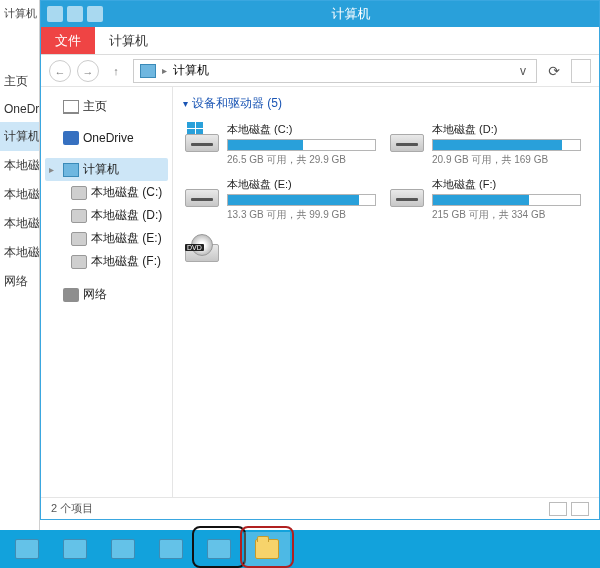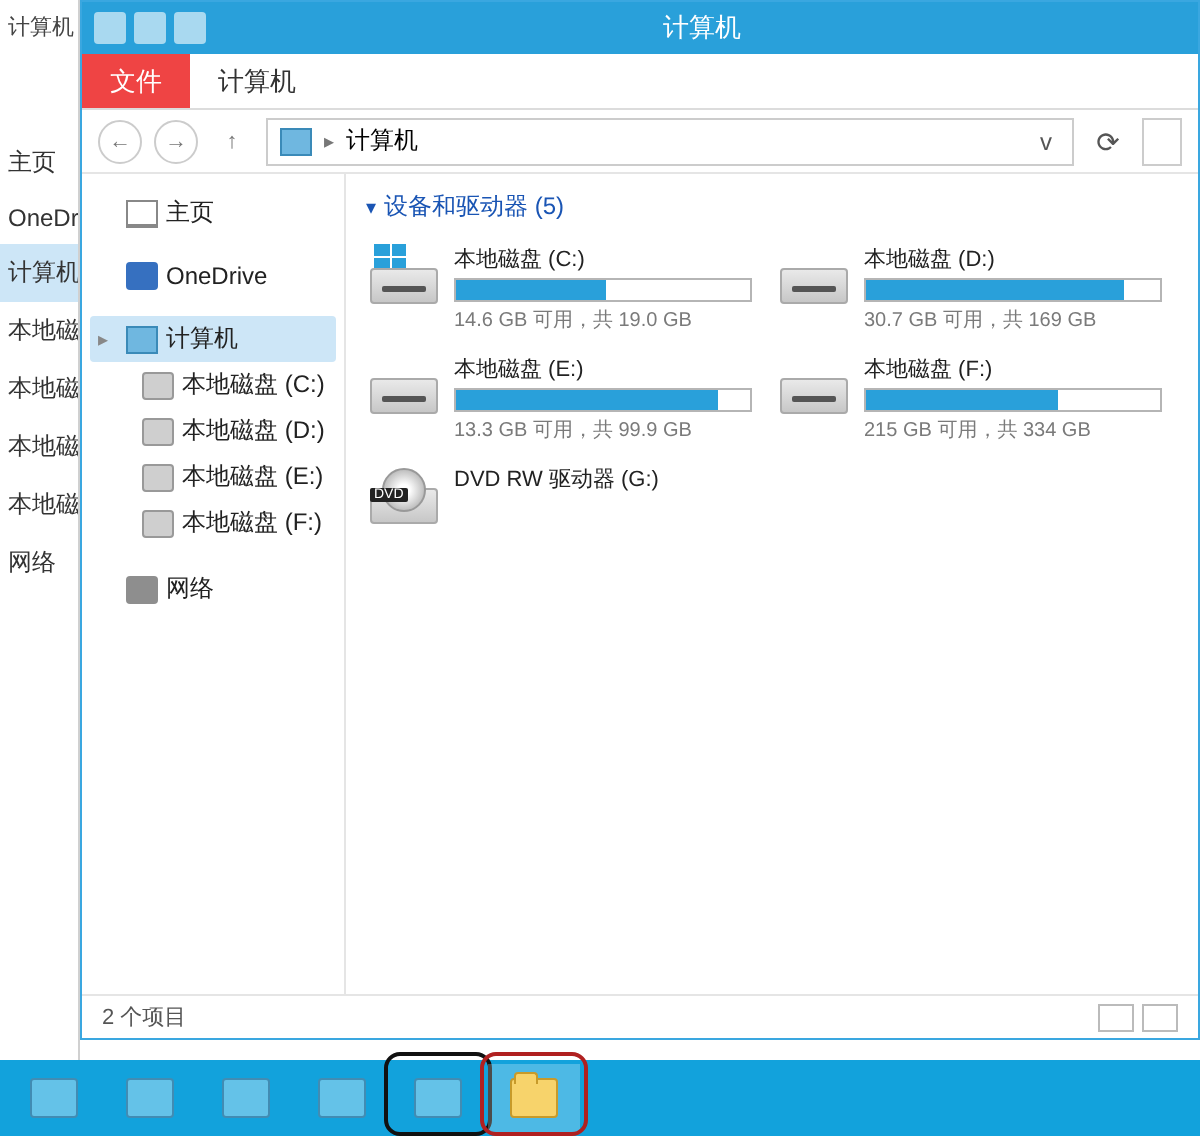--- a/index.html
+++ b/index.html
@@ -200,34 +200,34 @@
                 <span></span>
                 <span></span>
                 <span></span>
               </div>
             </div>
             <div class="dinfo">
               <div class="dname">本地磁盘 (C:)</div>
               <div class="dbar">
                 <div class="fill" style="width: 51%;"></div>
               </div>
-              <div class="dtext">14.6 GB 可用，共 19.0 GB</div>
+              <div class="dtext">26.5 GB 可用，共 29.9 GB</div>
             </div>
           </div>
           <div class="drive">
             <div class="dicon">
               <div class="base"></div>
               <div class="slot"></div>
             </div>
             <div class="dinfo">
               <div class="dname">本地磁盘 (D:)</div>
               <div class="dbar">
                 <div class="fill" style="width: 88%;"></div>
               </div>
-              <div class="dtext">30.7 GB 可用，共 169 GB</div>
+              <div class="dtext">20.9 GB 可用，共 169 GB</div>
             </div>
           </div>
           <div class="drive">
             <div class="dicon">
               <div class="base"></div>
               <div class="slot"></div>
             </div>
             <div class="dinfo">
               <div class="dname">本地磁盘 (E:)</div>
               <div class="dbar">
@@ -247,23 +247,20 @@
                 <div class="fill" style="width: 65%;"></div>
               </div>
               <div class="dtext">215 GB 可用，共 334 GB</div>
             </div>
           </div>
           <div class="drive">
             <div class="dicon">
               <div class="base"></div>
               <div class="dvd"></div>
               <div class="dvdl">DVD</div>
-            </div>
-            <div class="dinfo">
-              <div class="dname">DVD RW 驱动器 (G:)</div>
             </div>
           </div>
         </div>
     </div>
 
   </div>
 
   <div class="statusbar">
     <span>2 个项目</span>
     <div class="sbicons">

